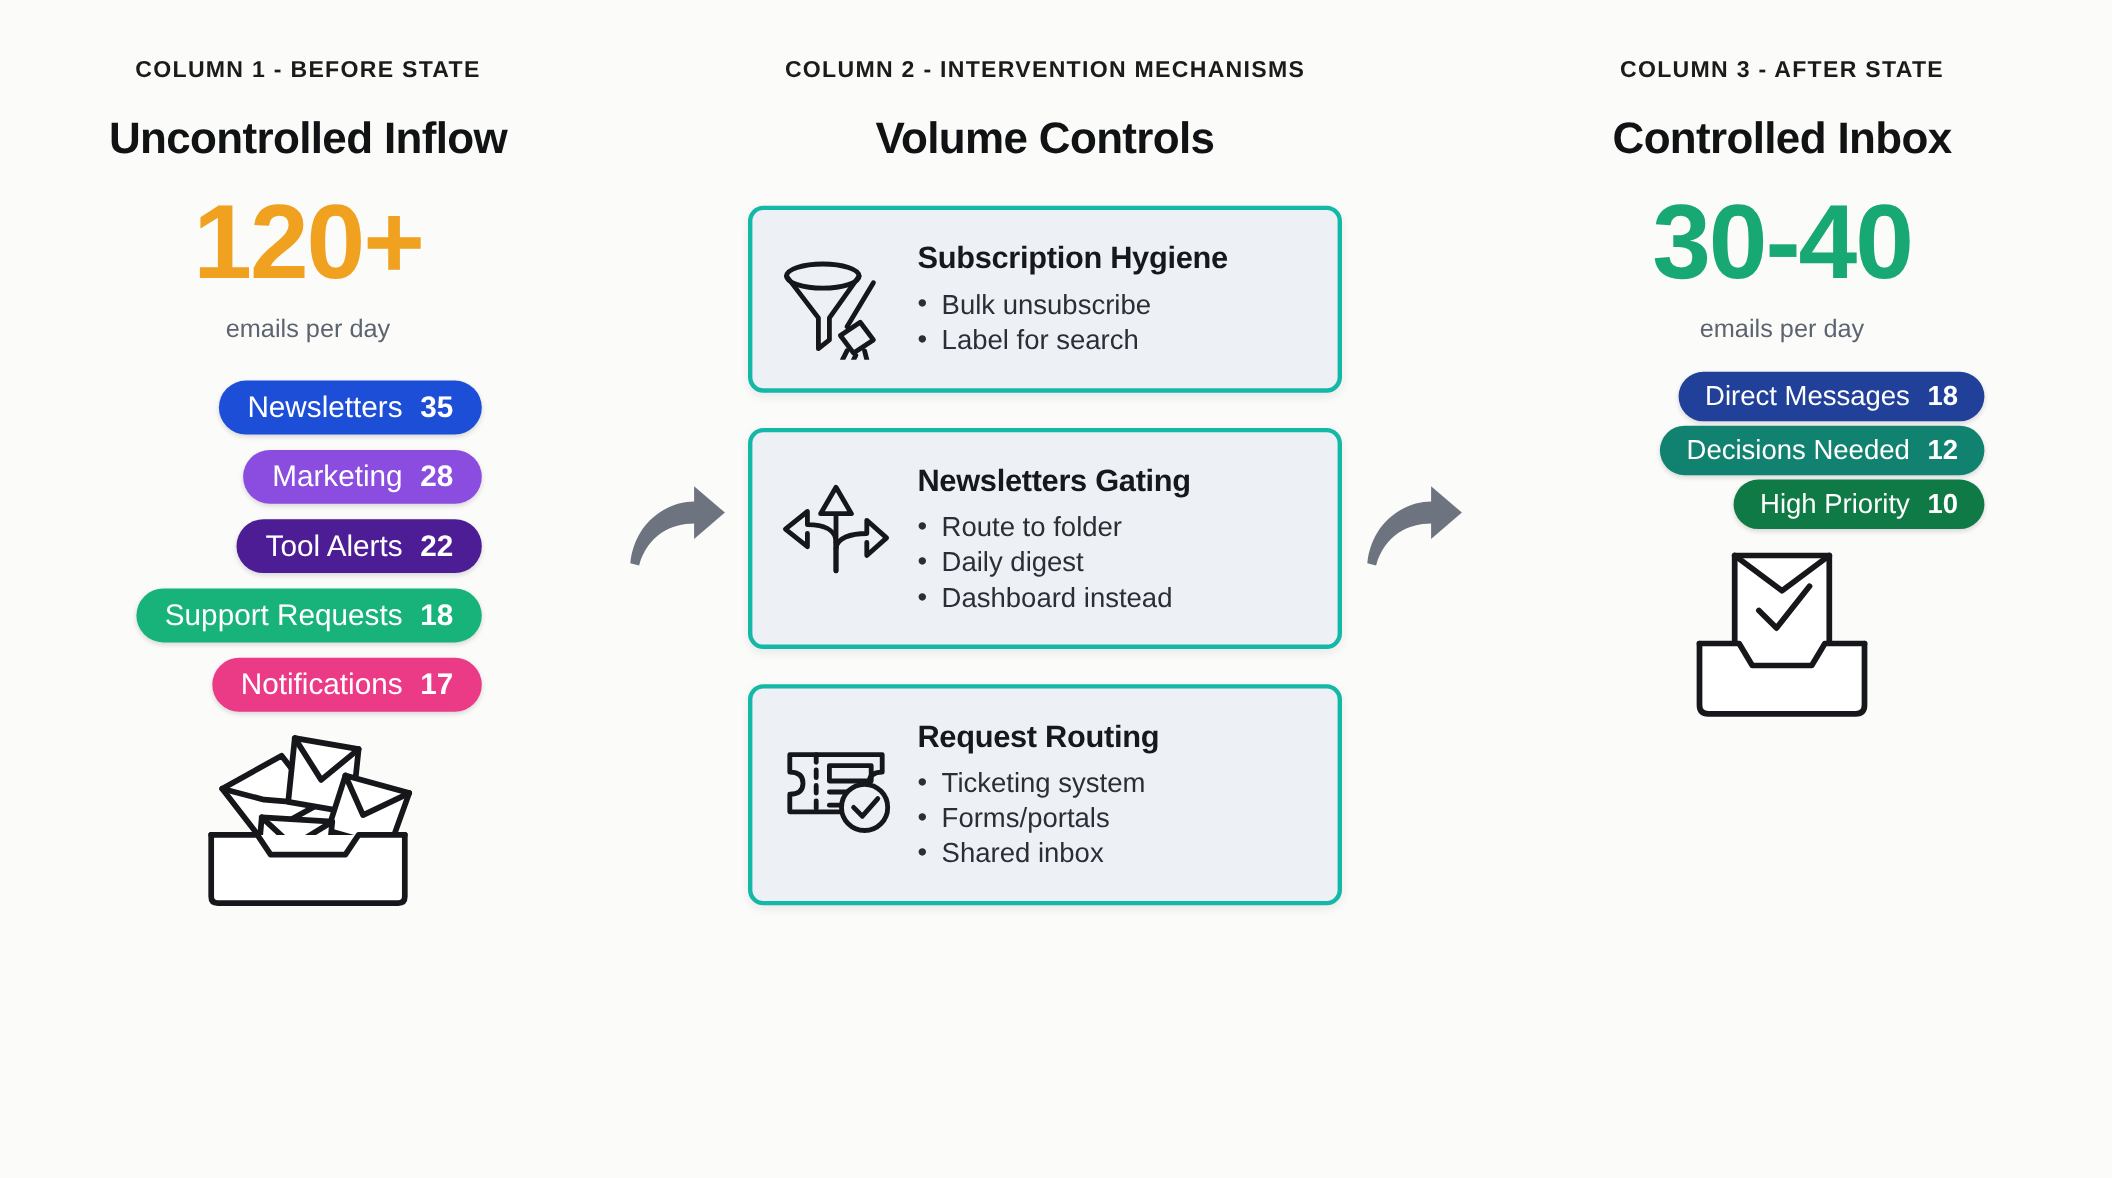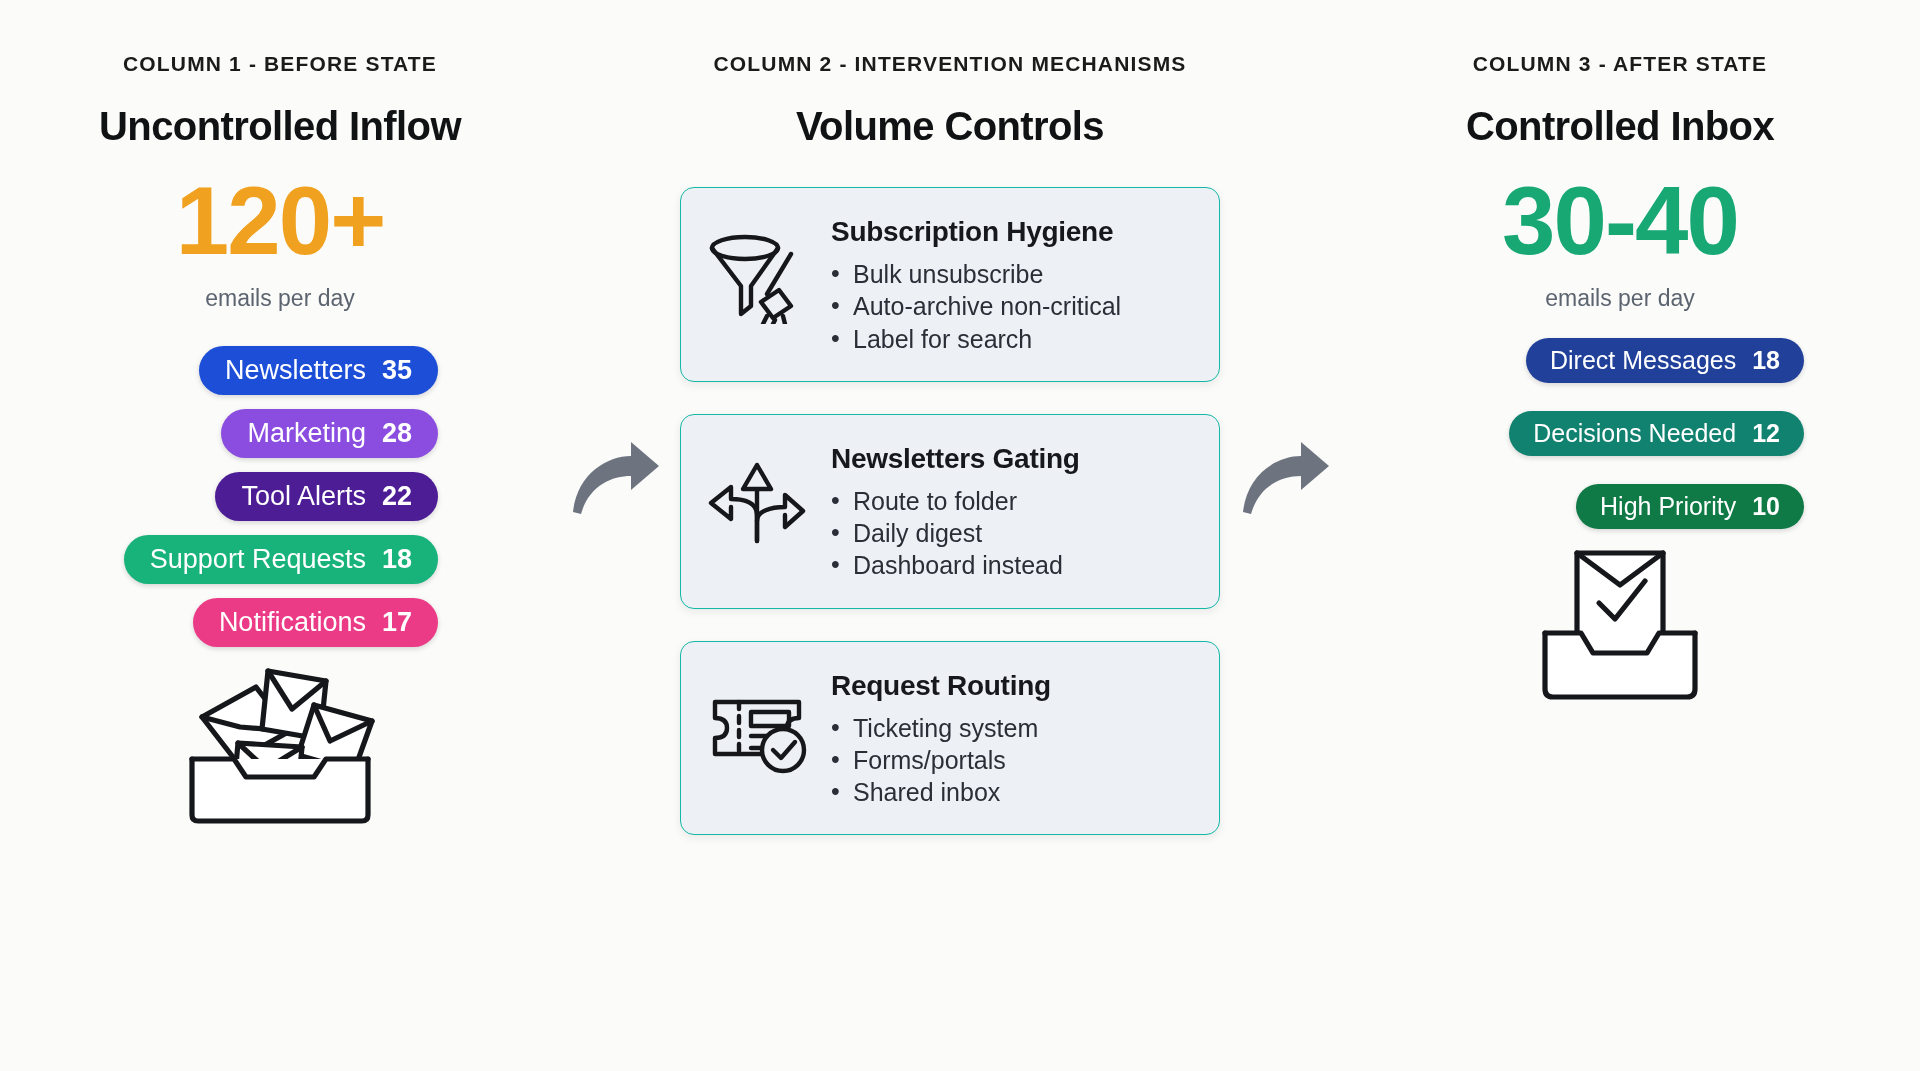--- a/index.html
+++ b/index.html
@@ -45,30 +45,30 @@
     color:#ffffff;
     box-shadow:0 2px 5px rgba(20,25,40,0.16);
     white-space:nowrap;
   }
   .pill .p-label{font-weight:400;}
   .pill .p-value{font-weight:700;}
 
   .stack-left .pill{padding:9px 26px;font-size:27px;}
   .stack-left .pill .p-value{font-size:27px;}
 
-  .stack-right{margin-top:26px;gap:28px;}
+  .stack-right{margin-top:26px;gap:4px;}
   .stack-right .pill-row{padding-right:96px;}
   .stack-right .pill{padding:8px 24px;font-size:25px;}
   .stack-right .pill .p-value{font-size:25px;}
 
   
   .cards{margin-top:38px;display:flex;flex-direction:column;gap:32px;width:540px;}
   .card{
     background:#EDF0F5;
-    border:1px solid #14b8a6;
+    border:4px solid #14b8a6;
     border-radius:14px;
     box-shadow:0 3px 9px rgba(25,32,56,0.08);
     display:flex;align-items:flex-start;gap:20px;
     padding:26px 26px 26px 22px;
     min-height:152px;
     box-sizing:border-box;
   }
   .card-icon{flex:0 0 auto;width:108px;display:flex;align-items:center;justify-content:center;padding-top:14px;}
   .card-body{flex:1 1 auto;padding-top:2px;}
   .card-title{font-size:28px;font-weight:700;color:#16181d;margin-bottom:10px;letter-spacing:-0.01em;}
@@ -184,21 +184,20 @@
               <path d="M7,20 L36,58 L36,86 L46,78 L46,58 L73,20"></path>
               <line x1="86" y1="26" x2="62" y2="66"></line>
               <path d="M56,74 L74,62 L86,78 L68,90 Z"></path>
               <path d="M62,88 L58,96 M70,92 L68,96 M78,88 L80,96"></path>
             </svg>
           </div>
           <div class="card-body">
             <div class="card-title">Subscription Hygiene</div>
             <ul class="card-list">
               <li>Bulk unsubscribe</li>
-              <li>Auto-archive non-critical</li>
               <li>Label for search</li>
             </ul>
           </div>
         </div>
 
         <div class="card">
           <div class="card-icon">
             <svg width="104" height="96" viewBox="0 0 104 96" fill="none" stroke="#15171b" stroke-width="4.4" stroke-linejoin="round" stroke-linecap="round">
 
               <path d="M52,86 L52,34 M52,34 L38,34 L52,10 L66,34 L52,34"></path>

